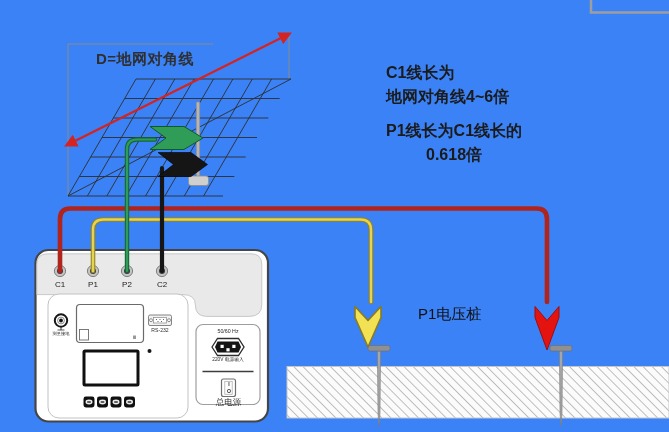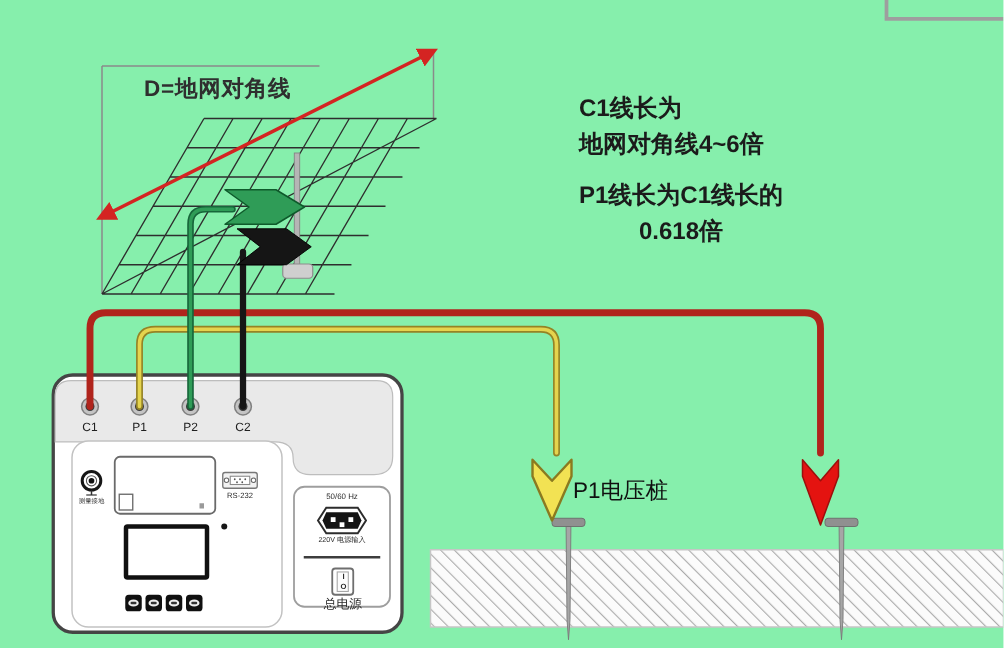--- a/index.html
+++ b/index.html
@@ -1,24 +1,24 @@
 <!DOCTYPE html>
 <html style="--wire-red: #b0241c; --wire-yellow: #e5d44e; --wire-yellow-edge: #958325; --wire-green: #2f9c57; --wire-green-edge: #17663a; --wire-black: #161616; --diagonal-arrow-red: #d42422; --stake-arrow-yellow: #f2e253; --stake-arrow-red: #e41310; --instrument-panel-gray: #e9e9e9; --soil-hatch-gray: #ababab;"><head>
 <meta charset="utf-8">
 <style>
   html,body{margin:0;padding:0;background:#fff;}
-  #stage{position:relative;width:669px;height:432px;background:#86efac;overflow:hidden;
+  #stage{position:relative;width:669px;height:432px;background:#3b82f6;overflow:hidden;
          font-family:"Liberation Sans",sans-serif;}
   #scene{position:absolute;left:0;top:0;}
   .lbl{position:absolute;white-space:nowrap;color:#1c1c1c;}
   .grid-label{left:96px;top:50px;font-size:15px;font-weight:700;color:#2f2f2f;letter-spacing:.5px;}
   .note{left:386px;font-size:16px;font-weight:700;line-height:23.5px;color:#1b1b1b;}
   .note1{top:61px;}
   .note2{top:119px;text-align:center;}
-  .stake-lbl{top:318px;font-size:15px;font-weight:500;color:#101010;}
+  .stake-lbl{top:305px;font-size:15px;font-weight:500;color:#101010;margin-left:36px;}
   .stake-p1{left:382px;}
   .stake-c1{left:556px;}
   .term{top:279.5px;width:24px;text-align:center;font-size:8px;font-weight:400;color:#202020;}
   .tiny{position:absolute;width:60px;text-align:center;font-size:8.5px;color:#2a2a2a;
         transform-origin:50% 0;}
   .t-ground{left:31px;top:331px;transform:scale(.5);}
   .t-rs232{left:130px;top:326.5px;transform:scale(.6);}
   .t-freq{left:198px;top:328px;transform:scale(.62);}
   .t-input{left:198px;top:357px;transform:scale(.56);}
   .t-io{width:30px;transform:scale(.6);font-weight:700;}

